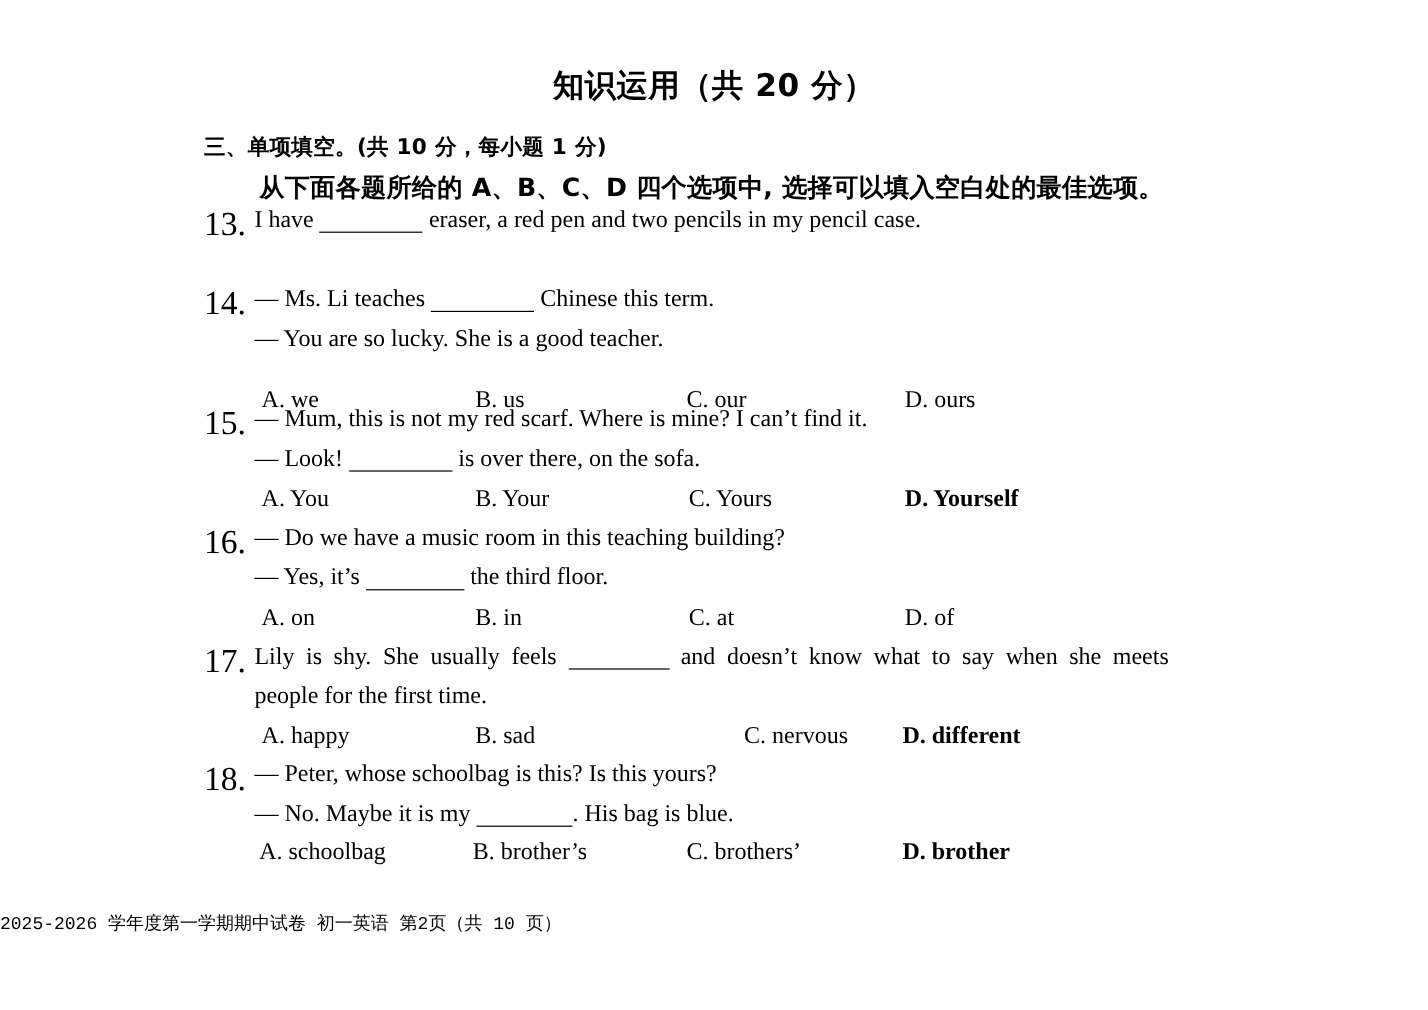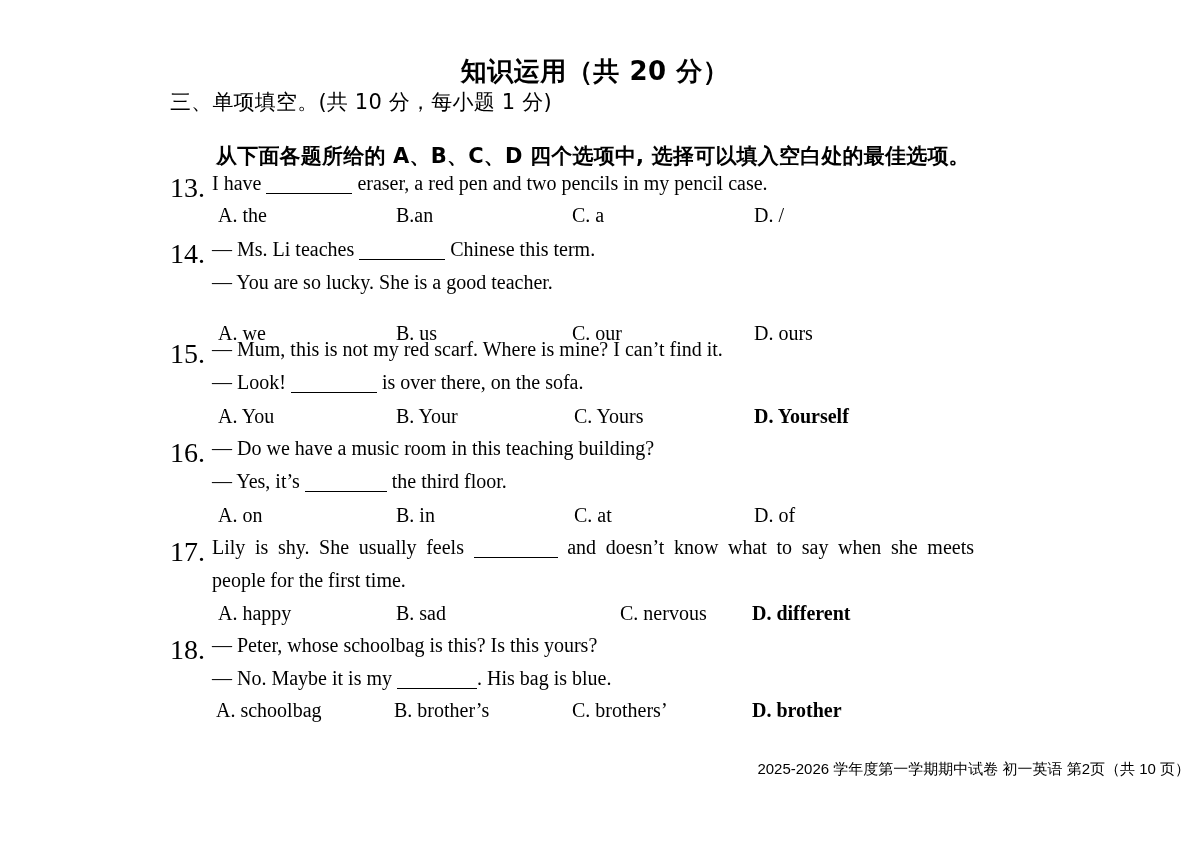--- a/index.html
+++ b/index.html
@@ -33,23 +33,23 @@
     text-align: center;
     font-size: 26px;
     font-weight: bold;
     letter-spacing: 0.5px;
     font-family: "DejaVu Sans", "Liberation Sans", sans-serif;
   }
 
   .section-heading {
     position: absolute;
     left: 170px;
-    top: 88px;
-    font-size: 21px;
-    font-weight: normal;
+    top: 110px;
+    font-size: 18px;
+    font-weight: bold;
     font-family: "DejaVu Sans", "Liberation Sans", sans-serif;
     letter-spacing: 0.2px;
     white-space: nowrap;
   }
 
   .section-instruction {
     position: absolute;
     left: 216px;
     top: 132px;
     font-size: 21px;
@@ -114,45 +114,39 @@
     white-space: nowrap;
   }
   .opt.b-bold { font-weight: bold; }
 
   
   .footer {
     position: absolute;
     left: 0;
     top: 760px;
     width: 1190px;
-    text-align: right;
+    text-align: left;
     font-size: 15px;
-    font-family: Liberation Sans, sans-serif;
+    font-family: Liberation Mono, monospace;
     white-space: nowrap;
   }
 </style>
 </head>
 <body>
 
 <div class="page">
 
   <div class="doc-title">知识运用（共 20 分）</div>
 
   <div class="section-heading">三、单项填空。(共 10 分，每小题 1 分)</div>
   <div class="section-instruction">从下面各题所给的 A、B、C、D 四个选项中, 选择可以填入空白处的最佳选项。</div>
 
   <div class="question" style="top:172px;">
     <span class="q-num">13.</span>
     <span class="q-line"><span>I have </span><span class="blank" style="width:86px;">&nbsp;</span><span> eraser, a red pen and two pencils in my pencil case.</span></span>
-  </div>
-  <div class="options" style="top:204px;">
-    <span class="opt" style="left:218px;">A. the</span>
-    <span class="opt" style="left:396px;">B.an</span>
-    <span class="opt" style="left:572px;">C. a</span>
-    <span class="opt" style="left:754px;">D. /</span>
   </div>
 
   <div class="question" style="top:238px;">
     <span class="q-num">14.</span>
     <span class="q-line"><span>— Ms. Li teaches </span><span class="blank" style="width:86px;">&nbsp;</span><span> Chinese this term.</span></span>
   </div>
   <div class="question" style="top:271px;">
     <span class="q-line">— You are so lucky. She is a good teacher.</span>
   </div>
   <div class="options" style="top:322px;padding-left:48px;">

